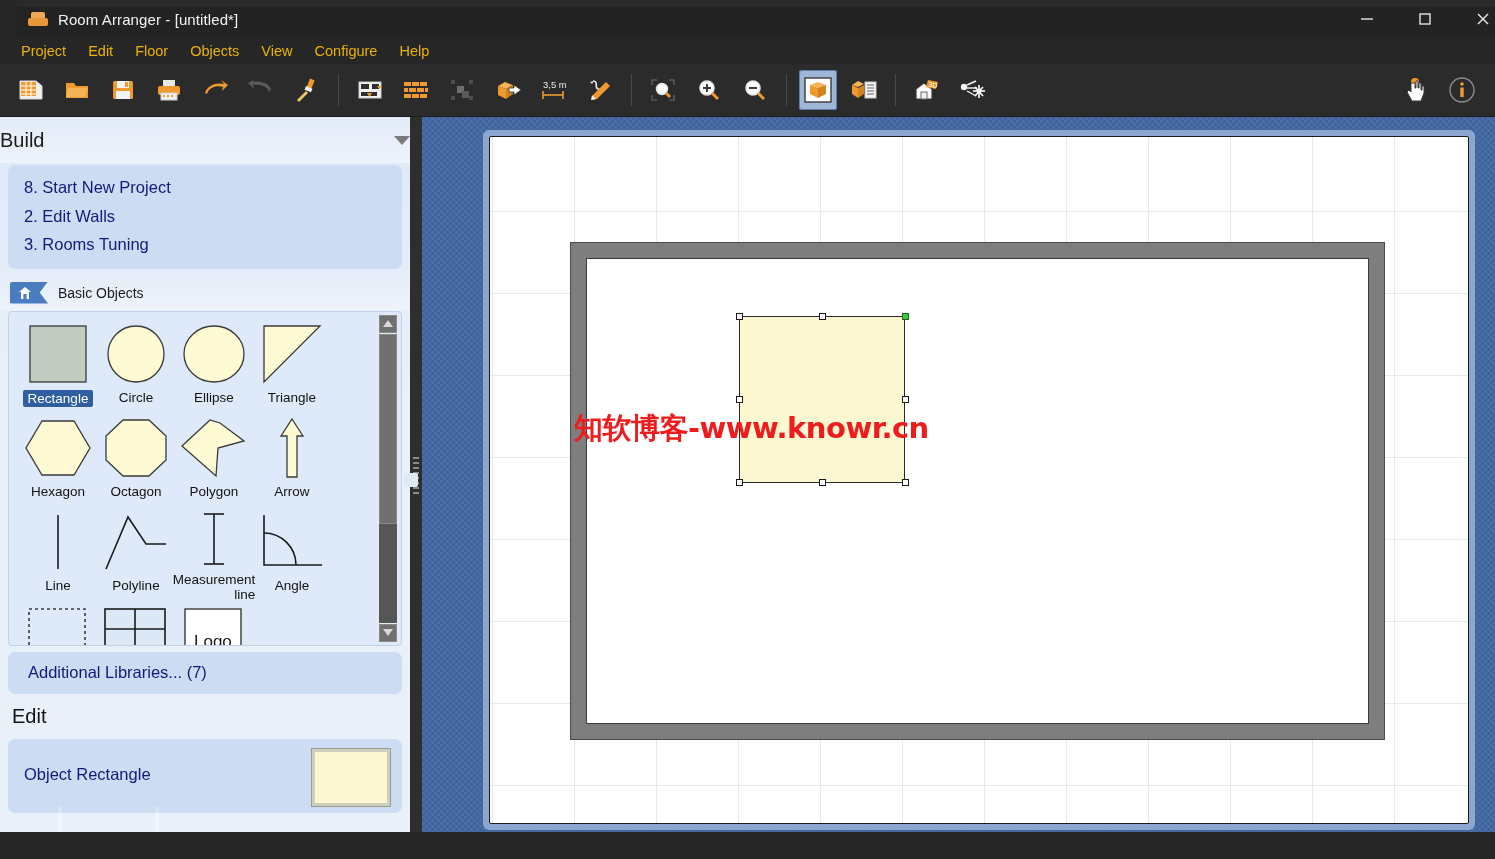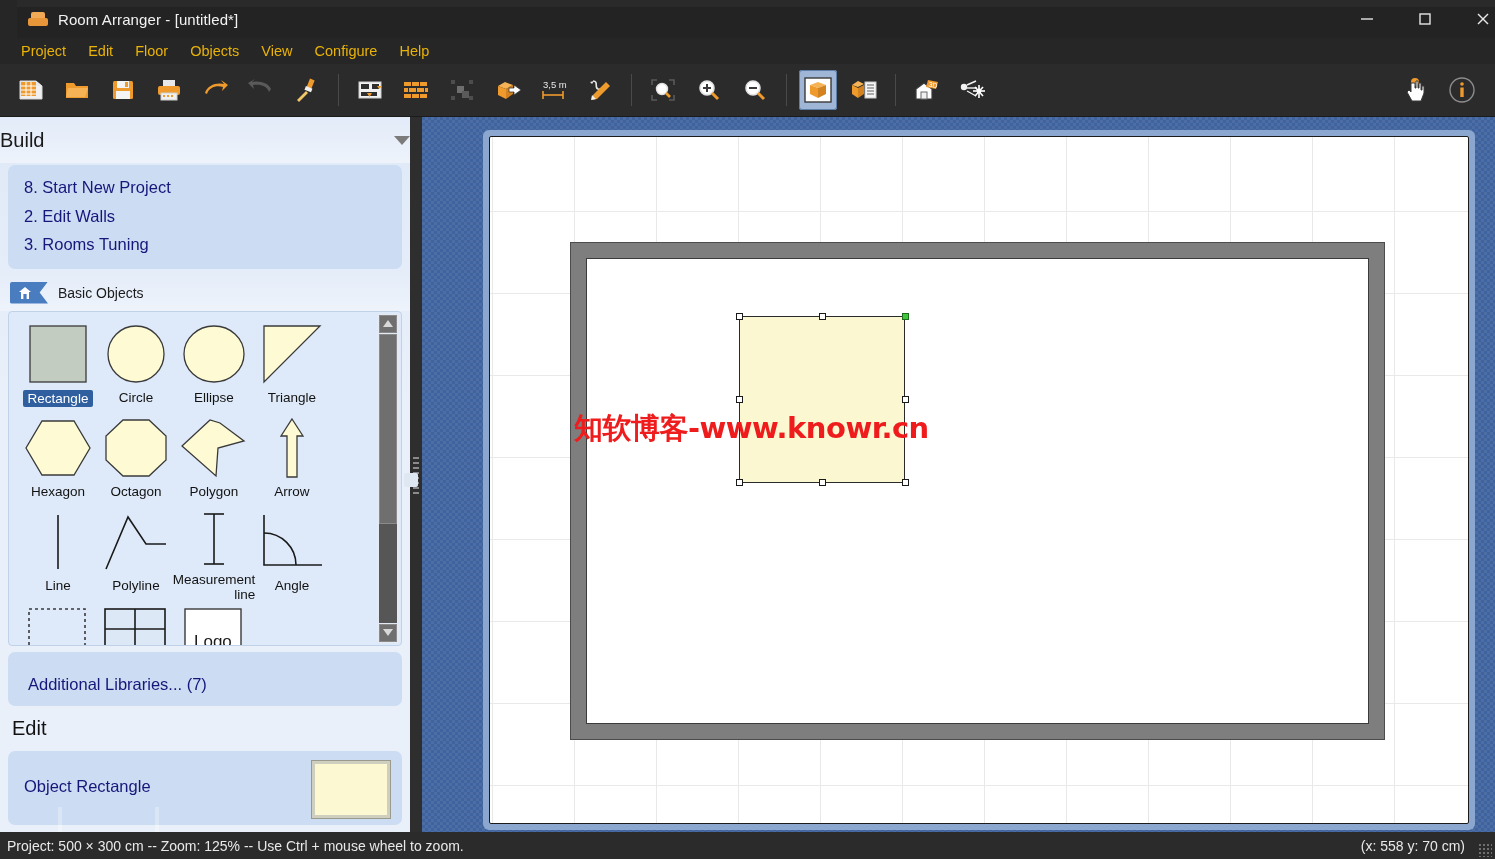--- a/index.html
+++ b/index.html
@@ -138,21 +138,21 @@
   .vscroll .trough { position:absolute; left:2px; right:2px; top:20px; bottom:20px; background:#565656; }
   .vscroll .thumb { position:absolute; left:2px; right:2px; top:20px; height: 190px; background:#6f6f6f; border:1px solid #8a8a8a; }
   .vscroll .arw {
     position:absolute; left:2px; right:2px; height:18px; background:#6f6f6f;
     display:flex; align-items:center; justify-content:center; border:1px solid #8a8a8a;
   }
   .vscroll .arw.up { top:1px; } .vscroll .arw.dn { bottom:1px; }
 
   .addlib {
     margin: 6px 8px 0 8px; border-radius: 7px; background:#ccdcf3;
-    padding: 18px 10px 8px 20px;
+    padding: 6px 10px 8px 20px;
   }
   .edit-header {
     height: 45px; display:flex; align-items:center; padding: 0 12px;
     font-size: 20px; color:#111;
   }
   .edit-box {
     margin: 0 8px; border-radius: 7px; background:#ccdcf3;
     padding: 10px 12px 14px 16px; position: relative; height: 74px;
   }
   .fill-label { font-size: 14px; color:#1a1a1a; }
@@ -753,19 +753,14 @@
       <div class="handle" style="left:246px; top:259px;"></div>
       <div class="handle" style="left:412px; top:259px;"></div>
       <div class="handle" style="left:246px; top:342px;"></div>
       <div class="handle" style="left:329px; top:342px;"></div>
       <div class="handle" style="left:412px; top:342px;"></div>
 
       <div class="watermark" style="left:84px; top:272px;">知软博客-www.knowr.cn</div>
     </div>
   </div>
 
-  <div class="statusbar">
-    <div class="left">Project: 500 × 300 cm -- Zoom: 125% -- Use Ctrl + mouse wheel to zoom.</div>
-    <div class="right">(x: 558 y: 70 cm)</div>
-    <div class="grip-dots"></div>
-  </div>
 
 </div>
 
 </body></html>

